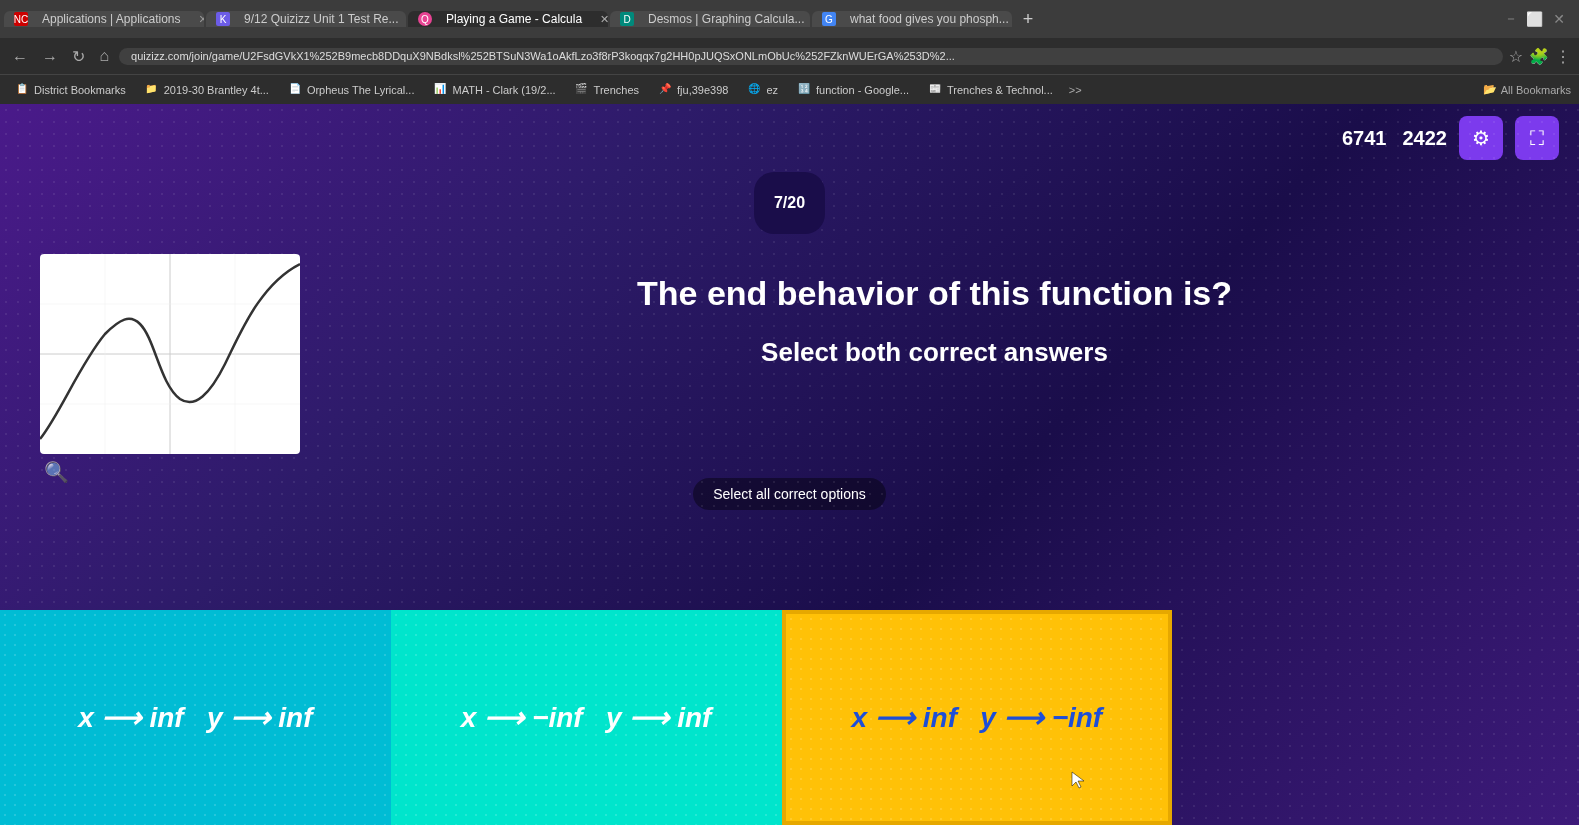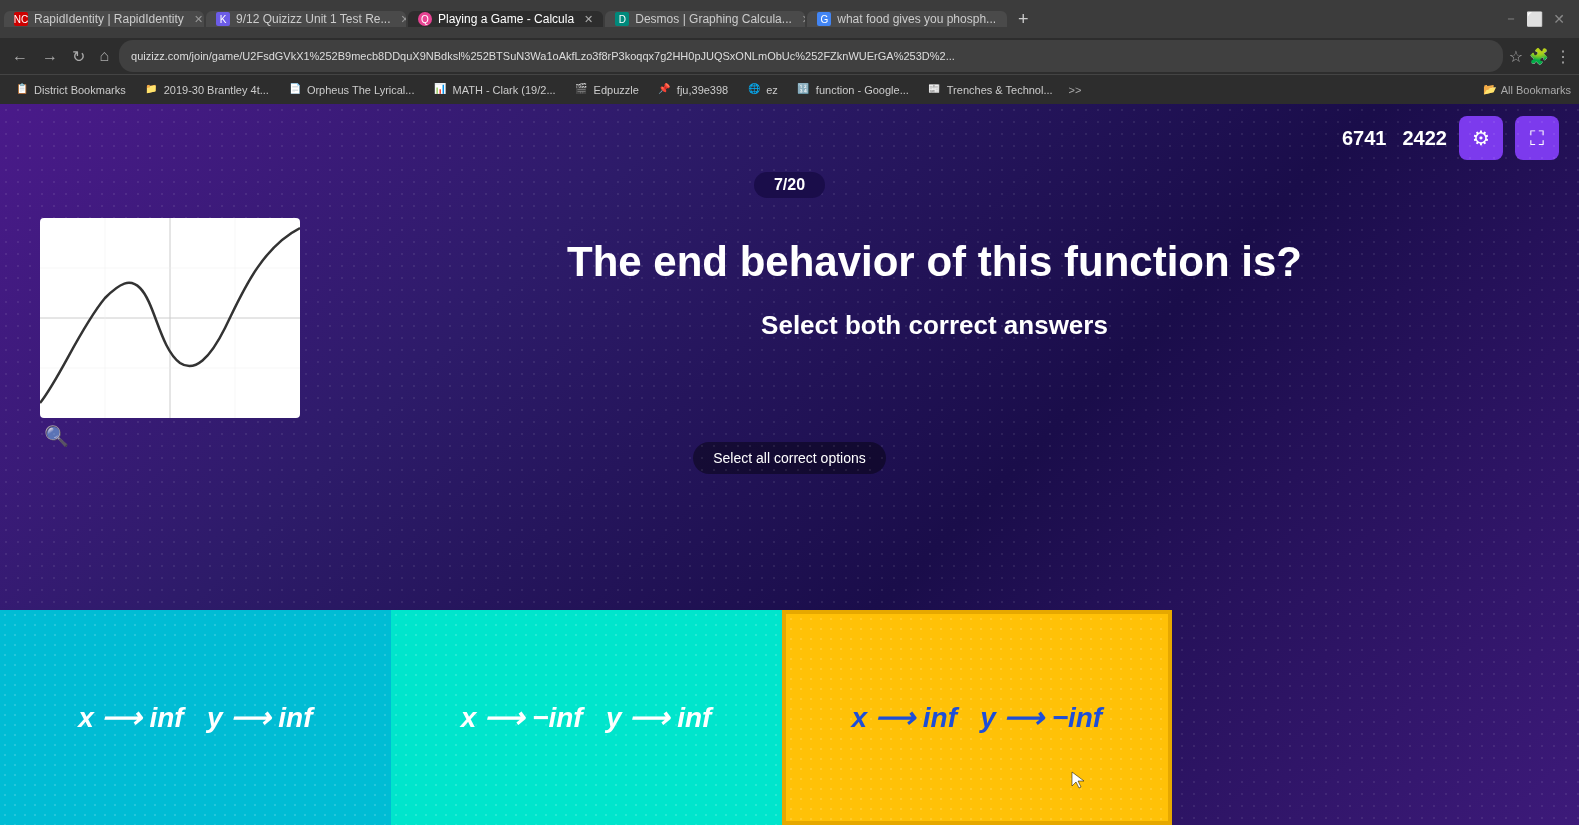--- a/index.html
+++ b/index.html
@@ -31,21 +31,21 @@
       align-items: center;
       height: 16px;
       padding: 0 10px;
       border-radius: 6px 6px 0 0;
       font-size: 12px;
       color: #ccc;
       background: #4a4a4a;
       max-width: 200px;
       overflow: hidden;
       white-space: nowrap;
-      gap: 6px;
+      gap: 14px;
       cursor: pointer;
       flex-shrink: 0;
     }
 
     .tab.active {
       background: #2d2d2d;
       color: #fff;
     }
 
     .tab-favicon {
@@ -112,21 +112,21 @@
       font-size: 16px;
       cursor: pointer;
       padding: 4px;
     }
 
     .address-input {
       flex: 1;
       background: #404040;
       border: none;
       border-radius: 14px;
-      height: 32px;
+      height: 17px;
       padding: 0 12px;
       color: #ddd;
       font-size: 12px;
       display: flex;
       align-items: center;
       overflow: hidden;
       white-space: nowrap;
       text-overflow: ellipsis;
     }
 
@@ -248,21 +248,21 @@
       position: relative;
     }
 
     .question-counter {
       position: absolute;
       top: -30px;
       left: 50%;
       transform: translateX(-50%);
       background: #1a0d4a;
       color: white;
-      padding: 4px 20px;
+      padding: 22px 20px;
       border-radius: 20px;
       font-size: 16px;
       font-weight: bold;
     }
 
     .graph-container {
       position: relative;
       flex-shrink: 0;
     }
 
@@ -288,21 +288,21 @@
       flex: 1;
       display: flex;
       flex-direction: column;
       align-items: center;
       justify-content: center;
       padding-top: 20px;
     }
 
     .question-main {
       color: white;
-      font-size: 42px;
+      font-size: 34px;
       font-weight: bold;
       text-align: center;
       margin-bottom: 24px;
     }
 
     .question-sub {
       color: white;
       font-size: 26px;
       font-weight: bold;
       text-align: center;
@@ -372,21 +372,21 @@
   </style>
 </head>
 <body>
 
 <div class="browser-chrome">
 
   <div class="tab-bar">
 
     <div class="tab">
       <span class="tab-favicon" style="background:#cc0000;color:white;">NC</span>
-      <span>RapidIdentity | RapidIdentity</span>
+      <span>Applications | Applications</span>
       <span class="tab-close">✕</span>
     </div>
 
     <div class="tab">
       <span class="tab-favicon" style="background:#6c5ce7;color:white;">K</span>
       <span>9/12 Quizizz Unit 1 Test Re...</span>
       <span class="tab-close">✕</span>
     </div>
 
     <div class="tab active">
@@ -439,21 +439,21 @@
     <div class="bookmark-item">
       <span class="bookmark-favicon">📄</span>
       <span>Orpheus The Lyrical...</span>
     </div>
     <div class="bookmark-item">
       <span class="bookmark-favicon">📊</span>
       <span>MATH - Clark (19/2...</span>
     </div>
     <div class="bookmark-item">
       <span class="bookmark-favicon">🎬</span>
-      <span>Edpuzzle</span>
+      <span>Trenches</span>
     </div>
     <div class="bookmark-item">
       <span class="bookmark-favicon">📌</span>
       <span>fju,39e398</span>
     </div>
     <div class="bookmark-item">
       <span class="bookmark-favicon">🌐</span>
       <span>ez</span>
     </div>
     <div class="bookmark-item">

